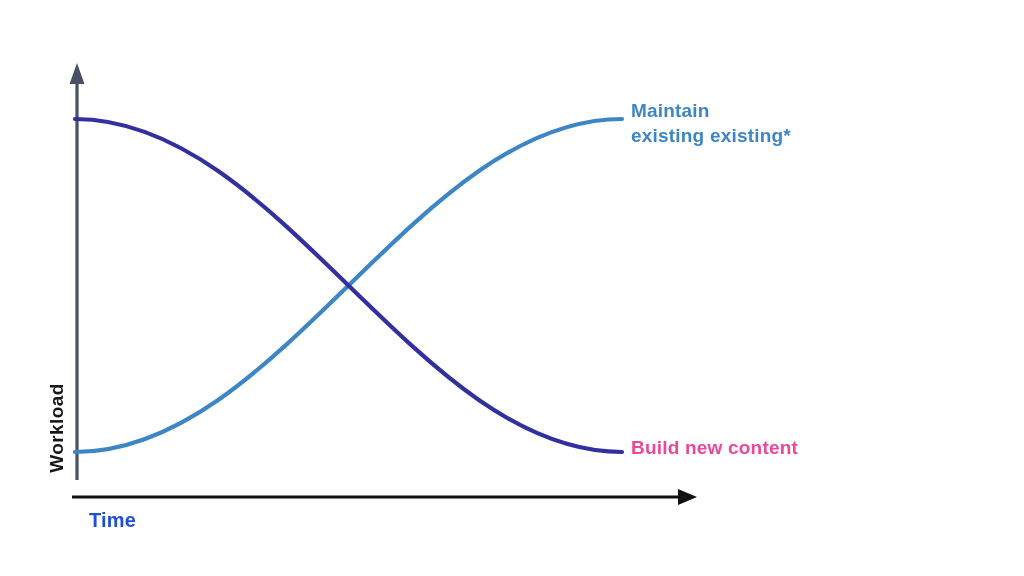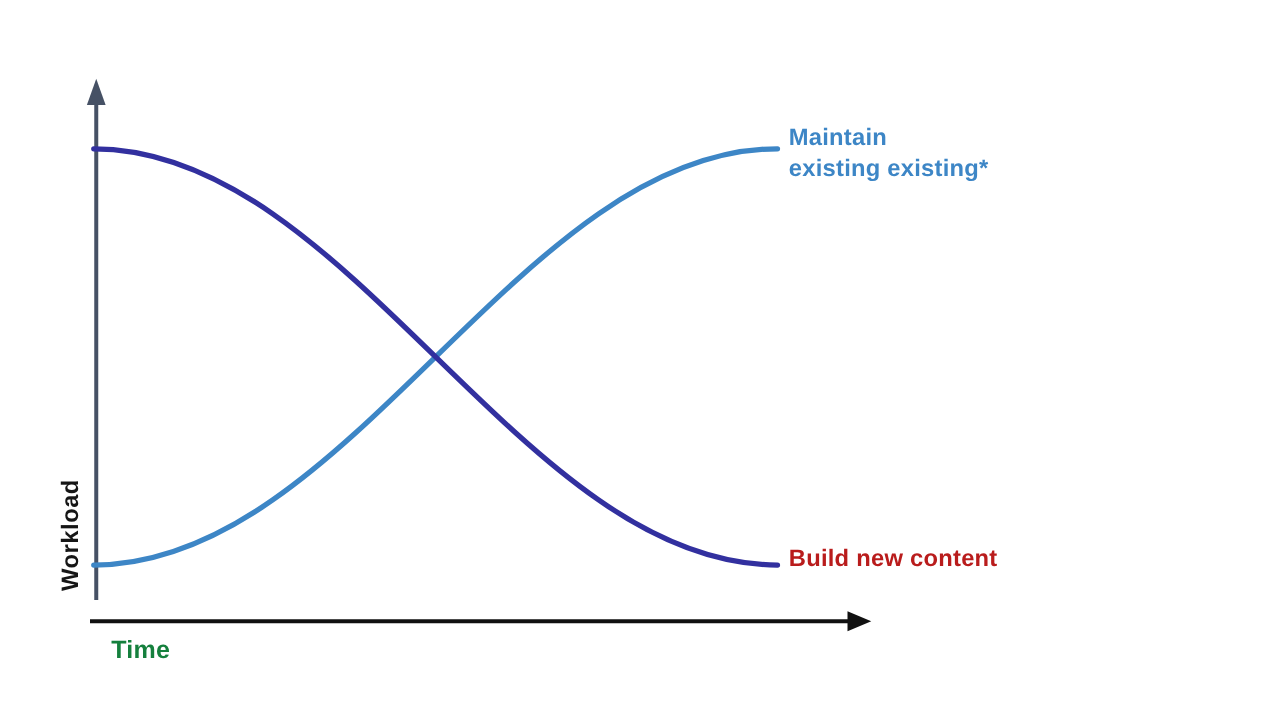--- a/index.html
+++ b/index.html
@@ -81,21 +81,21 @@
 
     <path class="curve" d="M 75 452 C 280.125 452, 416.875 119, 622 119" stroke="#3d86c6"></path>
     <path class="curve" d="M 75 119 C 280.125 119, 416.875 452, 622 452" stroke="#32309f"></path>
   </svg>
 
   <div class="label label-maintain" style="color: rgb(61, 134, 198);">
     <span>Maintain</span>
     <span>existing existing*</span>
   </div>
 
-  <div class="label label-build" style="color: #b91c1c;">
+  <div class="label label-build" style="color: #ec4899;">
     <span>Build new content</span>
   </div>
 
   <div class="label label-workload" style="color: rgb(22, 22, 22);">Workload</div>
 
-  <div class="label label-time" style="color: #15803d;">Time</div>
+  <div class="label label-time" style="color: #1d4ed8;">Time</div>
 
 </div>
 
 </body></html>

